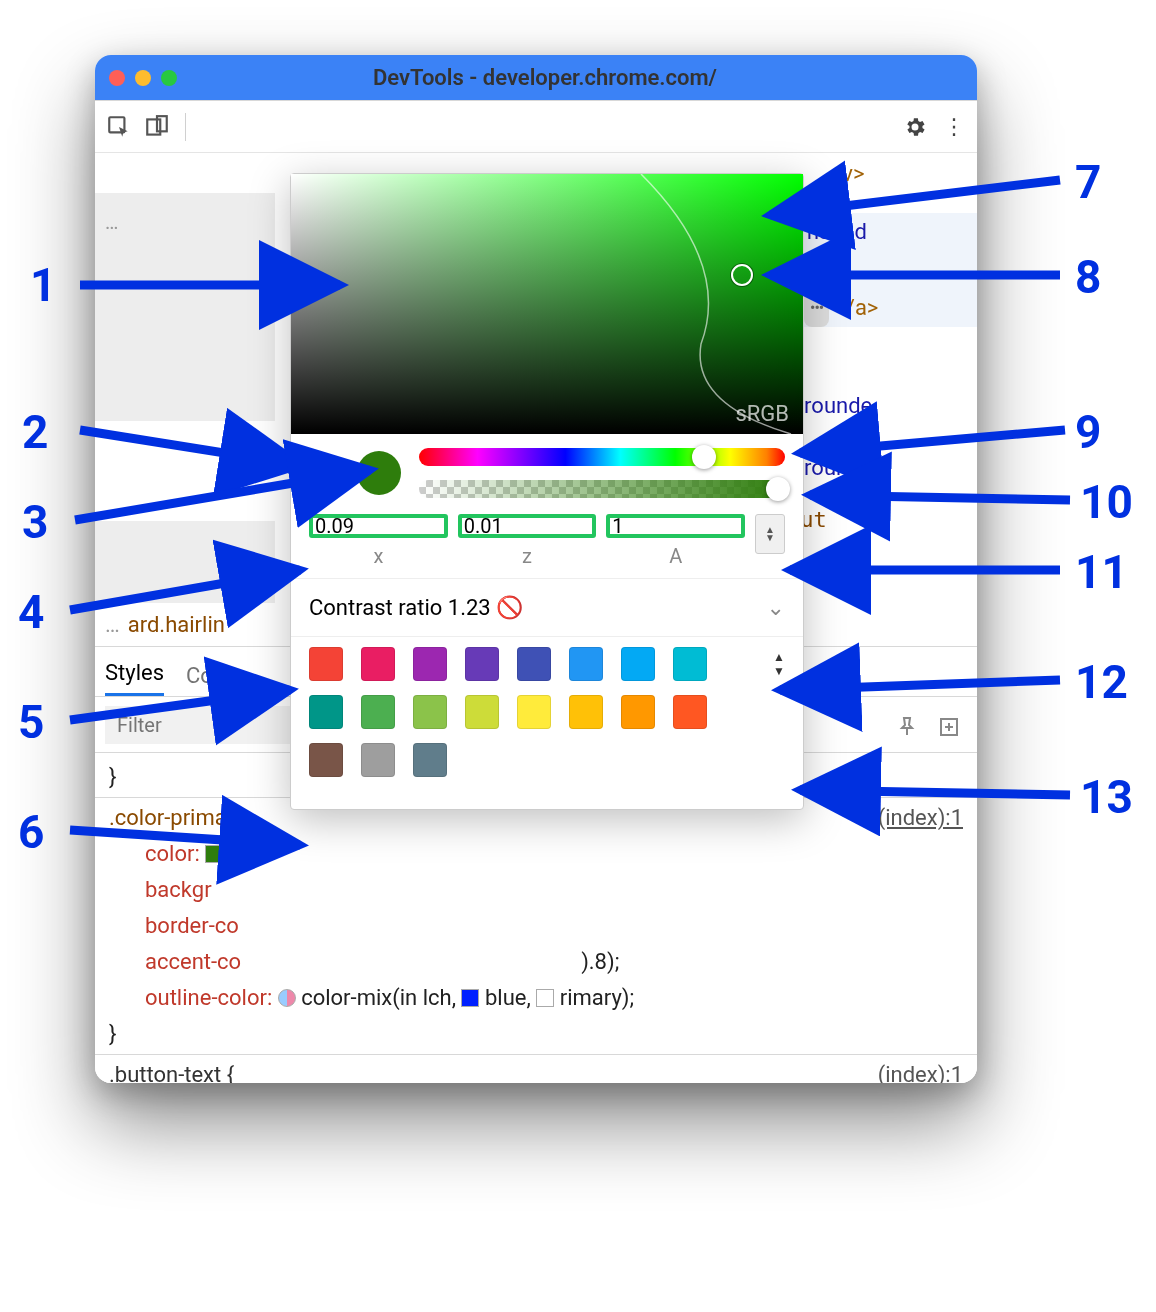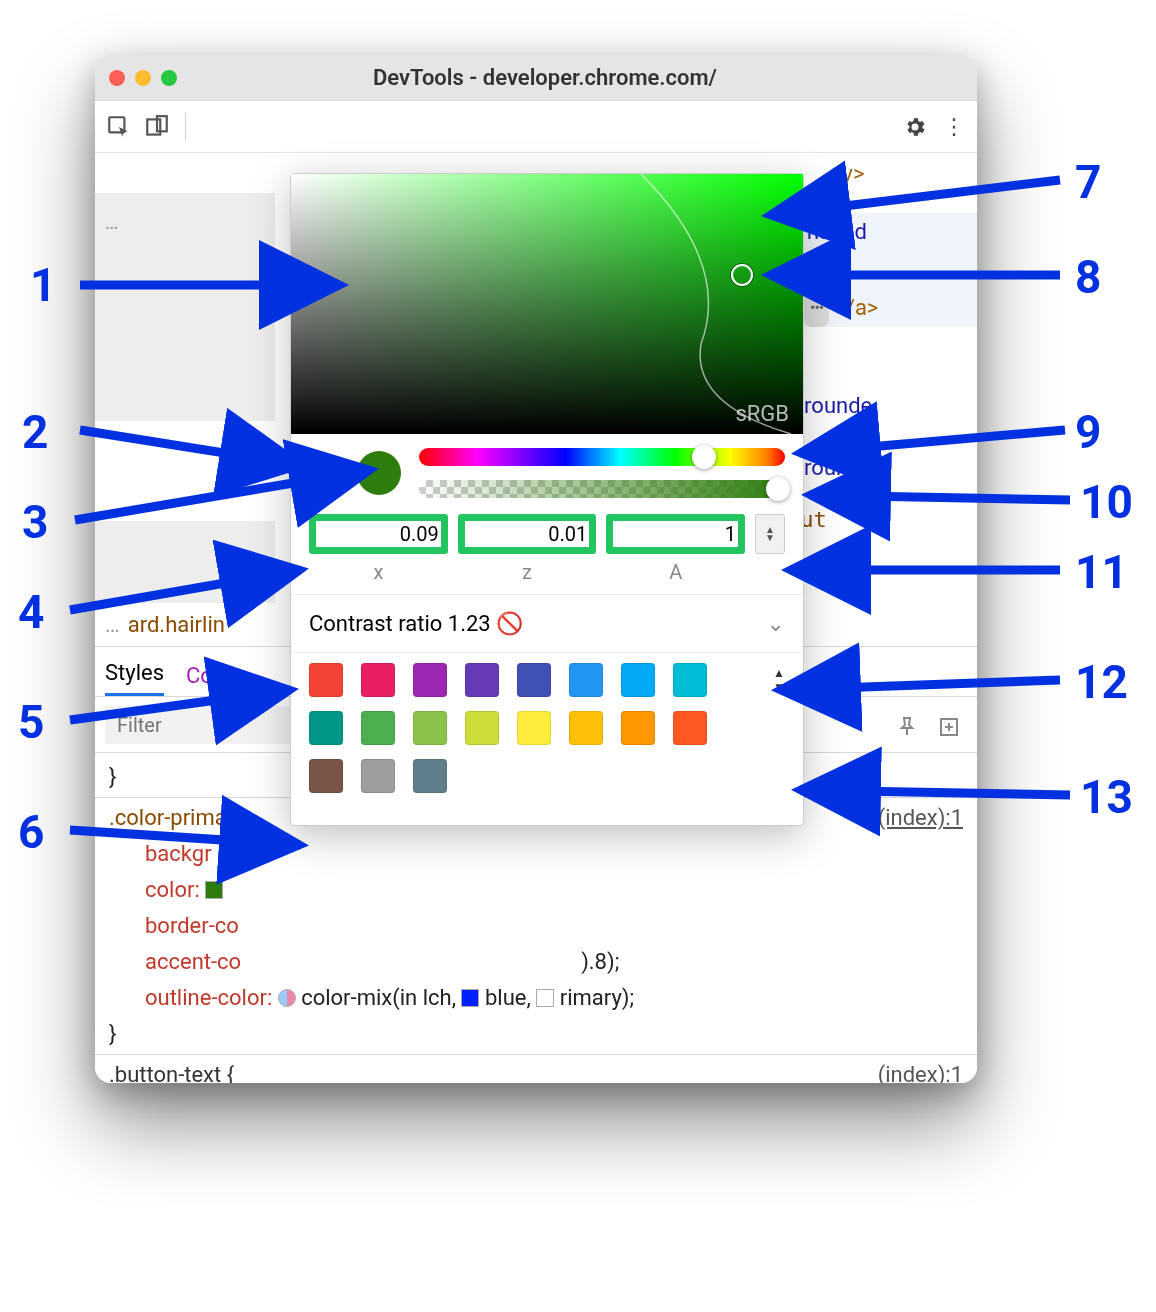--- a/index.html
+++ b/index.html
@@ -1,35 +1,35 @@
 <!DOCTYPE html>
 <html><head>
 <meta charset="utf-8">
 <style>
   * { box-sizing: border-box; font-family: -apple-system, BlinkMacSystemFont, "Segoe UI", Roboto, sans-serif; }
   body { margin:0; background:#fff; width:1156px; height:1312px; position:relative; }
   .window-shadow { position:absolute; left:95px; top:55px; width:882px; height:1028px; border-radius:16px; box-shadow: 0 40px 80px rgba(0,0,0,0.45), 0 10px 30px rgba(0,0,0,0.25); background:#fff; overflow:hidden; }
-  .titlebar { height:46px; display:flex; align-items:center; padding:0 14px; background:#e5e5e5; border-bottom:1px solid #d8d8d8;}
+  .titlebar { height:46px; display:flex; align-items:center; padding:0 14px; background:#3b82f6; border-bottom:1px solid #d8d8d8;}
   .traffic { display:flex; gap:10px; }
   .tl { width:16px; height:16px; border-radius:50%; }
   .red{background:#ff5f57;} .yel{background:#febc2e;} .grn{background:#28c840;}
   .title { flex:1; text-align:center; font-weight:600; font-size:22px; color:#333; padding-right:50px; }
   .toolbar { height:52px; display:flex; align-items:center; padding:0 8px; border-bottom:1px solid #e5e5e5; gap:6px;}
   .tb-icon { width:32px; height:32px; display:flex; align-items:center; justify-content:center; color:#555; }
   .tb-sep { width:1px; height:28px; background:#d0d0d0; margin:0 6px;}
   .spacer{flex:1;}
   .gear{font-size:22px;color:#444;}
   .dots{font-size:22px;color:#444;letter-spacing:-2px;}
   .panel-left { position:absolute; left:0; top:98px; width:180px; bottom:0; background:#ededed; }
   .panel-left .row{height:58px;display:flex;align-items:center;padding-left:10px;font-family:monospace;font-size:20px;color:#333;background:#ededed;border-bottom:0px;}
   .panel-left .row.white{background:#fff;}
   .panel-left .ell{color:#999;}
   .panel-bottom { position:absolute; left:0; right:0; bottom:0; height:480px; background:#fff;}
   .tabs{display:flex; height:50px; border-bottom:1px solid #d8d8d8; padding-left:10px; gap:22px; align-items:flex-end;}
-  .tab{font-size:22px; color:#a21caf; padding-bottom:8px;}
+  .tab{font-size:22px; color:#737373; padding-bottom:8px;}
   .tab.active{color:#1a73e8; border-bottom:3px solid #1a73e8; font-weight:400; color:#000;}
   .filter-row{display:flex; align-items:center; height:56px; border-bottom:1px solid #d8d8d8;}
   .filter-input{flex:0 0 190px; height:38px; background:#f1f1f1; border:none; padding:0 12px; font-size:20px; color:#888; font-family:inherit; margin-left:10px;}
   .css-block{font-family:ui-monospace,Menlo,monospace; font-size:22px; line-height:36px; padding:6px 14px 2px 14px; color:#222;}
   .css-sel{color:#8a4a00;}
   .css-sel2{color:#333;}
   .css-prop{color:#c0392b; padding-left:36px;}
   .css-swatch{display:inline-block;width:18px;height:18px;vertical-align:-2px;border:1px solid #aaa;}
   .src{float:right;color:#555;text-decoration:underline;}
   .hr{height:1px;background:#d8d8d8;margin:2px -14px;}
@@ -49,21 +49,21 @@
   .mid{padding:14px 18px 10px 18px;}
   .midrow{display:flex;align-items:center;gap:18px;}
   .eyedrop{width:30px;height:30px;color:#555;}
   .swatch-big{width:44px;height:44px;border-radius:50%;background:#2e7d0c;}
   .sliders{flex:1;display:flex;flex-direction:column;gap:14px;}
   .hue{height:18px;border-radius:9px;background:linear-gradient(to right,#ff0000,#ff00ff 16%,#8000ff 28%,#0000ff 40%,#00ffff 55%,#00ff00 70%,#ffff00 85%,#ff8000 95%,#ff0000);position:relative;}
   .alpha{height:18px;border-radius:9px;position:relative;background-image:linear-gradient(to right, rgba(46,125,12,0) 0%, #2e7d0c 100%), repeating-conic-gradient(#ccc 0 25%, #fff 0 50%);background-size:100% 100%, 14px 14px;}
   .thumb{position:absolute;top:50%;width:24px;height:24px;border-radius:50%;background:#fff;box-shadow:0 1px 4px rgba(0,0,0,0.4);transform:translate(-50%,-50%);}
   .vals{display:flex;gap:10px;margin-top:16px;align-items:flex-start;}
   .valbox{flex:1;text-align:center;}
-  .valbox input{width:100%;height:40px;border:7px solid #22c55e;border-radius:3px;text-align:right;font-size:20px;font-family:inherit;}
+  .valbox input{width:100%;height:24px;border:4px solid #22c55e;border-radius:3px;text-align:left;font-size:20px;font-family:inherit;}
   .valbox .lbl{color:#888;font-size:20px;margin-top:6px;}
   .stepper{width:30px;height:40px;border:1px solid #ccc;border-radius:3px;background:#f0f0f0;display:flex;flex-direction:column;align-items:center;justify-content:center;font-size:10px;line-height:8px;color:#555;margin-top:0;}
   .contrast{display:flex;align-items:center;justify-content:space-between;padding:16px 18px;border-top:1px solid #eee;font-size:22px;}
   .forbid{color:#d93025;font-size:22px;}
   .chev{color:#888;}
   .palette{padding:10px 18px 18px 18px;border-top:1px solid #eee;}
   .pal-row{display:flex;gap:18px;margin-bottom:14px;align-items:center;}
   .pal-sw{width:34px;height:34px;border-radius:4px;box-shadow:inset 0 0 0 1px rgba(0,0,0,0.1);}
   .pal-stepper{margin-left:auto;display:flex;flex-direction:column;font-size:12px;line-height:10px;color:#333;}
   .side-icons{position:absolute;right:16px;top:660px;display:flex;gap:18px;color:#888;font-size:24px;}
@@ -141,22 +141,22 @@
       <div class="tab">Co</div>
     </div>
     <div class="filter-row">
       <input class="filter-input" placeholder="Filter" style="">
       <div class="spacer"></div>
     </div>
     <div class="css-block">
       <div>}</div>
       <div class="hr"></div>
       <div><span class="css-sel">.color-prima</span><span class="src">(index):1</span></div>
+      <div><span class="css-prop">color:</span> <span class="css-swatch" style="background:#2e7d0c"></span></div>
       <div><span class="css-prop">backgr</span></div>
-      <div><span class="css-prop">color:</span> <span class="css-swatch" style="background:#2e7d0c"></span></div>
       <div><span class="css-prop">border-co</span></div>
       <div><span class="css-prop">accent-co</span><span style="color:#222;margin-left:340px">).8);</span></div>
       <div><span class="css-prop" style="padding-left:36px"><span>outline-color</span>:</span>
         <span class="css-swatch" style="background:conic-gradient(#e8a 0 50%,#9cf 0);border-radius:50%"></span>
         <span>color-mix(in lch,</span>
         <span class="css-swatch" style="background:#0020ff"></span>
         <span>blue,</span>
         <span class="css-swatch" style="background:#fff"></span>
         <span>rimary);</span>
       </div>

